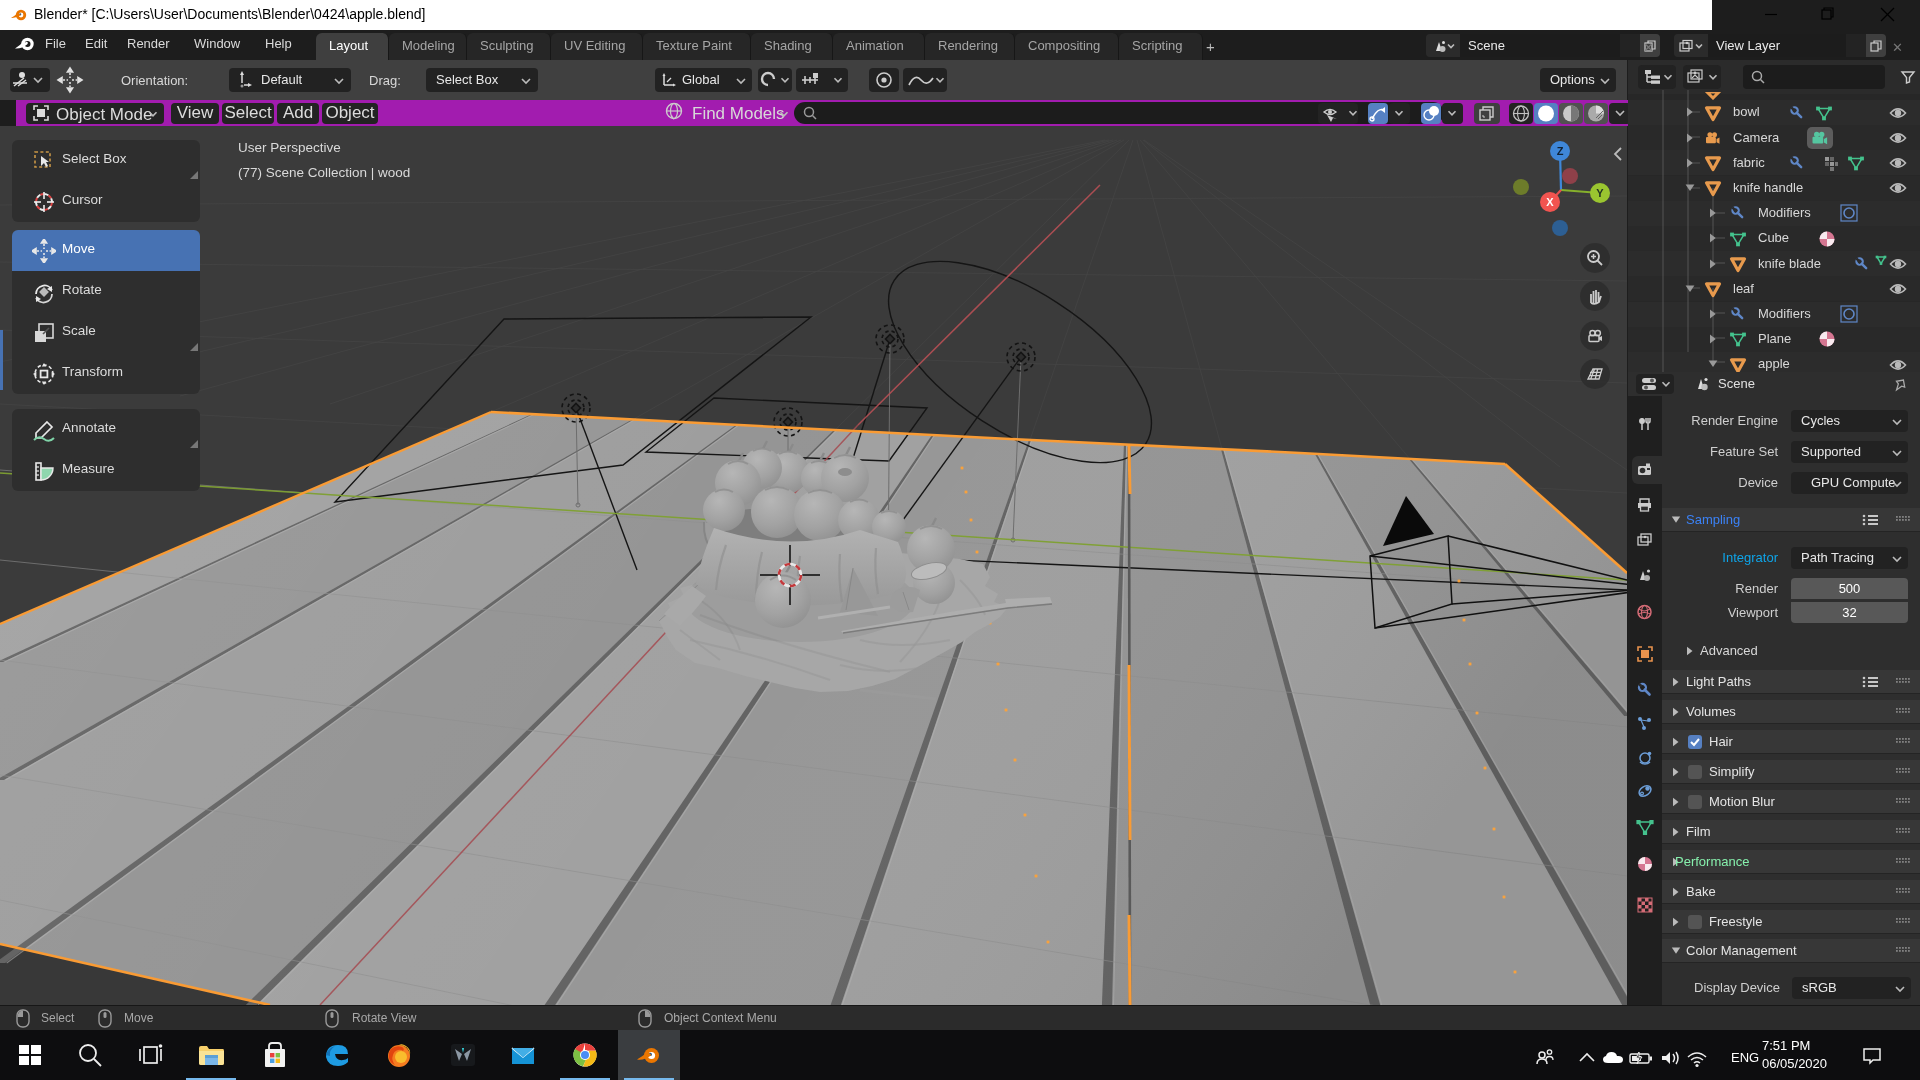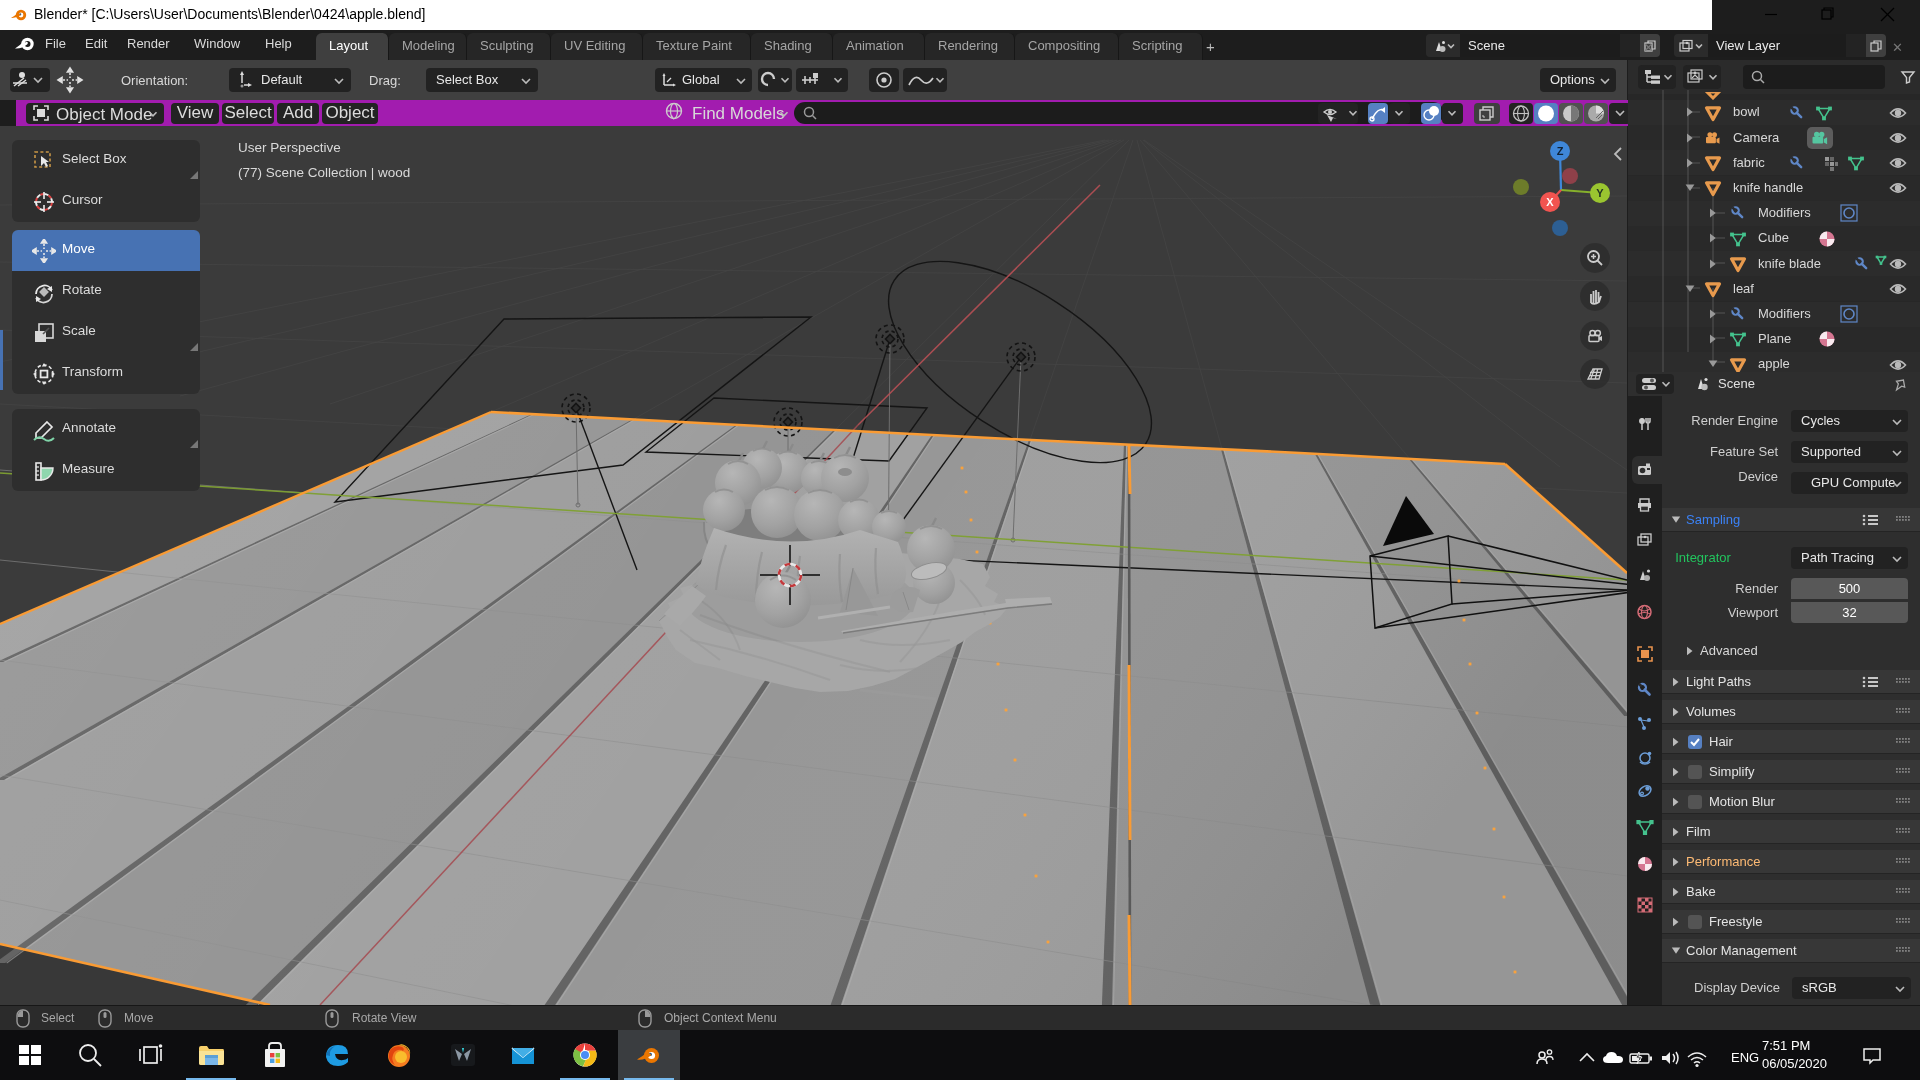--- a/index.html
+++ b/index.html
@@ -1046,21 +1046,21 @@
           <path d="M1,3.0 L5,7.0 L9,3.0" fill="none" stroke="#bbb" stroke-width="1.6"></path>
         </svg>
       </div>
       <div class="abs" style="left:0px;top:72px;width:150px;text-align:right;color:#cfcfcf">Feature Set</div>
       <div class="dd" style="left:163px;top:69px;width:117px;height:22px">
         <div class="abs" style="left:10px;top:3px;color:#e8e8e8">Supported</div>
         <svg width="10" height="10" viewBox="0 0 10 10" style="position:absolute;right:6px;top:7px">
           <path d="M1,3.0 L5,7.0 L9,3.0" fill="none" stroke="#bbb" stroke-width="1.6"></path>
         </svg>
       </div>
-      <div class="abs" style="left:0px;top:97px;width:150px;text-align:right;color:#cfcfcf">Device</div>
+      <div class="abs" style="left:0px;top:103px;width:150px;text-align:right;color:#cfcfcf">Device</div>
       <div class="dd" style="left:163px;top:100px;width:117px;height:22px">
         <div class="abs" style="left:20px;top:3px;color:#e8e8e8">GPU Compute</div>
         <svg width="10" height="10" viewBox="0 0 10 10" style="position:absolute;right:6px;top:7px">
           <path d="M1,3.0 L5,7.0 L9,3.0" fill="none" stroke="#bbb" stroke-width="1.6"></path>
         </svg>
       </div>
       <div class="abs" style="left:34px;top:136px;width:258px;height:24px;background:#373737;border-bottom:1px solid #242424"></div>
       <svg width="12" height="12" viewBox="0 0 12 12" style="position:absolute;left:42px;top:142px">
         <path d="M1.7999999999999998,2.5 L10.2,2.5 L6,8.8 Z" fill="#bbb"></path>
       </svg>
@@ -1078,21 +1078,21 @@
         <rect x="3" y="0" width="1.8" height="1.8" fill="#818181"></rect>
         <rect x="6" y="0" width="1.8" height="1.8" fill="#818181"></rect>
         <rect x="9" y="0" width="1.8" height="1.8" fill="#818181"></rect>
         <rect x="12" y="0" width="1.8" height="1.8" fill="#818181"></rect>
         <rect x="0" y="3" width="1.8" height="1.8" fill="#818181"></rect>
         <rect x="3" y="3" width="1.8" height="1.8" fill="#818181"></rect>
         <rect x="6" y="3" width="1.8" height="1.8" fill="#818181"></rect>
         <rect x="9" y="3" width="1.8" height="1.8" fill="#818181"></rect>
         <rect x="12" y="3" width="1.8" height="1.8" fill="#818181"></rect>
       </svg>
-      <div class="abs" style="left:0px;top:178px;width:150px;text-align:center;color:#22c55e">Integrator</div>
+      <div class="abs" style="left:0px;top:178px;width:150px;text-align:right;color:#0ea5e9">Integrator</div>
       <div class="dd" style="left:163px;top:175px;width:117px;height:22px">
         <div class="abs" style="left:10px;top:3px;color:#e8e8e8">Path Tracing</div>
         <svg width="10" height="10" viewBox="0 0 10 10" style="position:absolute;right:6px;top:7px">
           <path d="M1,3.0 L5,7.0 L9,3.0" fill="none" stroke="#bbb" stroke-width="1.6"></path>
         </svg>
       </div>
       <div class="abs" style="left:0px;top:209px;width:150px;text-align:right;color:#cfcfcf">Render</div>
       <div class="abs" style="left:163px;top:206px;width:117px;height:21px;background:#585858;border-radius:4px 4px 0 0;text-align:center;color:#fff;padding-top:3px">500</div>
       <div class="abs" style="left:0px;top:233px;width:150px;text-align:right;color:#cfcfcf">Viewport</div>
       <div class="abs" style="left:163px;top:230px;width:117px;height:21px;background:#585858;border-radius:0 0 4px 4px;text-align:center;color:#fff;padding-top:3px">32</div>
@@ -1213,21 +1213,21 @@
         <rect x="0" y="3" width="1.8" height="1.8" fill="#818181"></rect>
         <rect x="3" y="3" width="1.8" height="1.8" fill="#818181"></rect>
         <rect x="6" y="3" width="1.8" height="1.8" fill="#818181"></rect>
         <rect x="9" y="3" width="1.8" height="1.8" fill="#818181"></rect>
         <rect x="12" y="3" width="1.8" height="1.8" fill="#818181"></rect>
       </svg>
       <div class="abs" style="left:34px;top:478px;width:258px;height:24px;background:#373737;border-bottom:1px solid #242424"></div>
       <svg width="12" height="12" viewBox="0 0 12 12" style="position:absolute;left:42px;top:484px">
         <path d="M3,1.7999999999999998 L8.5,6 L3,10.2 Z" fill="#bbb"></path>
       </svg>
-      <div class="abs" style="left:58px;top:482px;color:#fdba74">Performance</div>
+      <div class="abs" style="left:47px;top:482px;color:#86efac">Performance</div>
       <svg width="16" height="8" viewBox="0 0 16 8" style="position:absolute;left:268px;top:486px">
         <rect x="0" y="0" width="1.8" height="1.8" fill="#818181"></rect>
         <rect x="3" y="0" width="1.8" height="1.8" fill="#818181"></rect>
         <rect x="6" y="0" width="1.8" height="1.8" fill="#818181"></rect>
         <rect x="9" y="0" width="1.8" height="1.8" fill="#818181"></rect>
         <rect x="12" y="0" width="1.8" height="1.8" fill="#818181"></rect>
         <rect x="0" y="3" width="1.8" height="1.8" fill="#818181"></rect>
         <rect x="3" y="3" width="1.8" height="1.8" fill="#818181"></rect>
         <rect x="6" y="3" width="1.8" height="1.8" fill="#818181"></rect>
         <rect x="9" y="3" width="1.8" height="1.8" fill="#818181"></rect>

